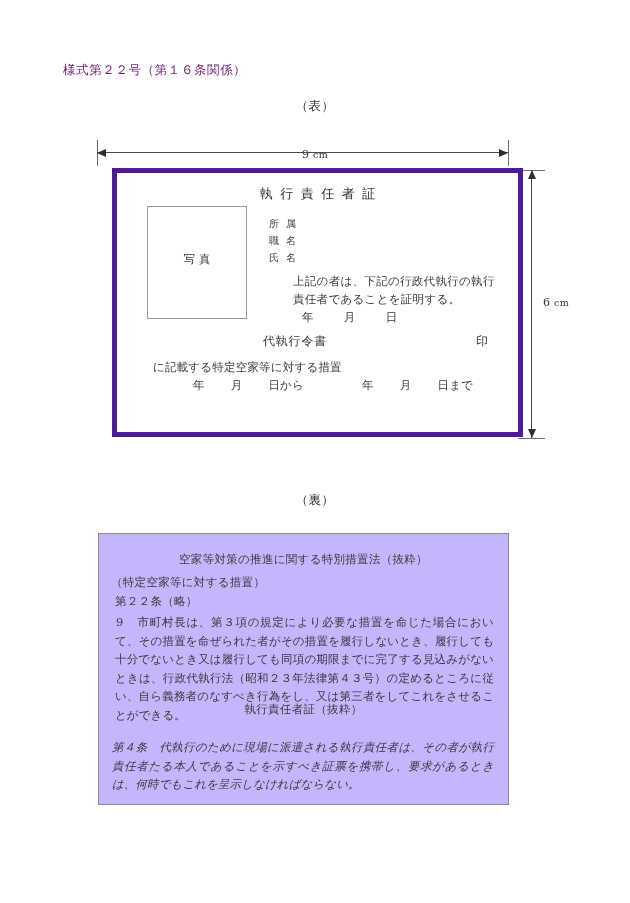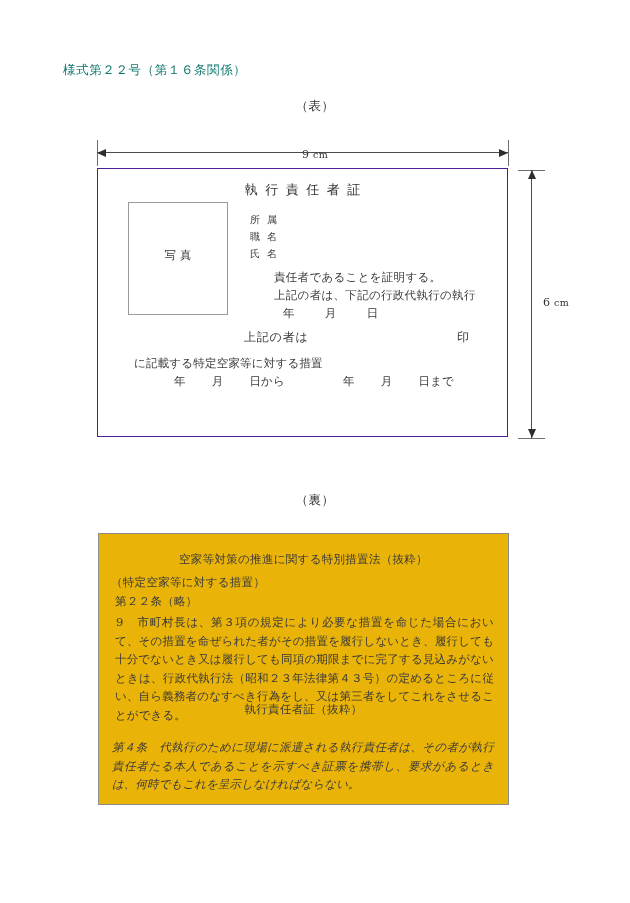--- a/index.html
+++ b/index.html
@@ -25,21 +25,21 @@
   }
 
   
   .form-no {
     position: absolute;
     left: 63px;
     top: 62px;
     font-size: 12.5px;
     letter-spacing: 0.6px;
     white-space: nowrap;
-    color: #0f766e;
+    color: #701a75;
   }
   .side-label {
     position: absolute;
     font-size: 12.5px;
     letter-spacing: .5px;
     white-space: nowrap;
     color: #333;
   }
   .side-label.front { left: 0; right: 0; top: 98px; text-align: center; }
   .side-label.back  { left: 0; right: 0; top: 492px; text-align: center; }
@@ -126,25 +126,25 @@
     font-size: 11px;
     letter-spacing: .3px;
     white-space: nowrap;
     color: #333;
   }
   .dim-h-label .unit { font-size: 9.5px; }
 
   
   .card-front {
     position: absolute;
-    left: 97px;
+    left: 112px;
     top: 168px;
     width: 411px;
     height: 269px;
-    border: 1px solid #4c1d95;
+    border: 5px solid #4c1d95;
     box-sizing: border-box;
     background: #fff;
   }
   .cert-title {
     position: absolute;
     left: 0; right: 0;
     top: 12px;
     text-align: center;
     font-size: 13px;
     letter-spacing: 7.5px;
@@ -242,21 +242,21 @@
 
   
   .card-back {
     position: absolute;
     left: 98px;
     top: 533px;
     width: 411px;
     height: 272px;
     border: 1px solid #8c8c8c;
     box-sizing: border-box;
-    background: #eab308;
+    background: #c4b5fd;
   }
   .law-title {
     position: absolute;
     left: 0; right: 0;
     top: 18px;
     text-align: center;
     font-size: 11.5px;
     letter-spacing: .3px;
     color: #3a3a3a;
   }
@@ -349,28 +349,28 @@
       <div class="photo-label">写真</div>
     </div>
 
     <div class="field-list">
       <div class="field-row"><span class="k1">所</span><span>属</span></div>
       <div class="field-row"><span class="k1">職</span><span>名</span></div>
       <div class="field-row"><span class="k1">氏</span><span>名</span></div>
     </div>
 
     <div class="cert-sentence">
+      <div>上記の者は、下記の行政代執行の執行</div>
       <div>責任者であることを証明する。</div>
-      <div>上記の者は、下記の行政代執行の執行</div>
     </div>
 
     <div class="cert-date"><span>年</span><span class="sp"></span><span>月</span><span class="sp"></span><span>日</span></div>
 
     <div class="issuer-row">
-      <span>上記の者は</span>
+      <span>代執行令書</span>
       <span class="seal">印</span>
     </div>
 
     <div class="notes">
       <div><span class="cont">に記載する特定空家等に対する措置</span></div>
       <div class="term-line"><span>年</span><span class="g1"></span><span>月</span><span class="g2"></span><span>日から</span><span class="g3"></span><span>年</span><span class="g1"></span><span>月</span><span class="g2"></span><span>日まで</span></div>
     </div>
   </div>
 
   <div class="side-label back">（裏）</div>

